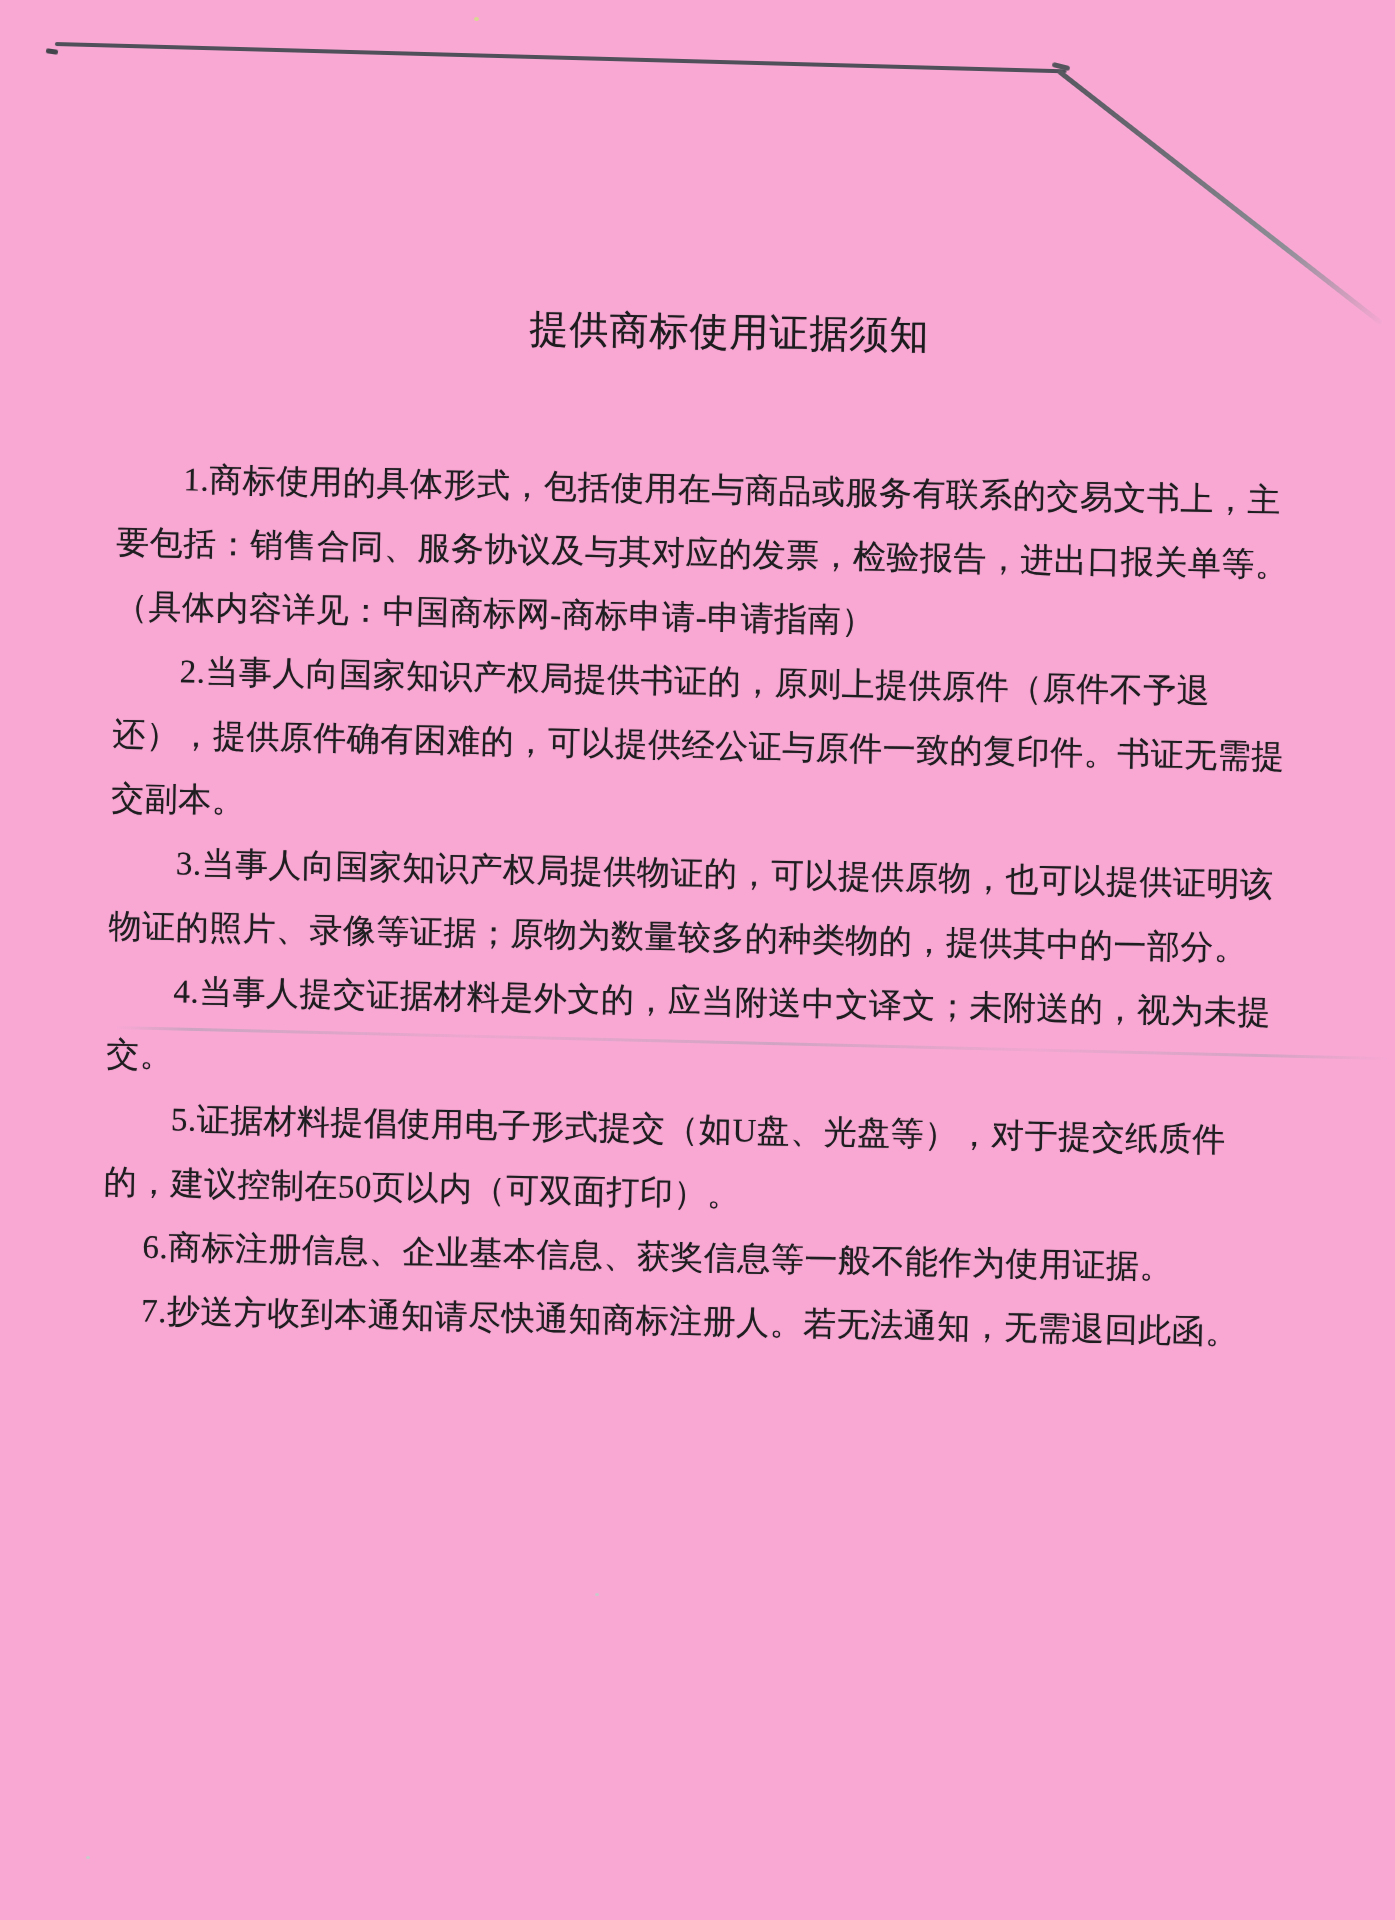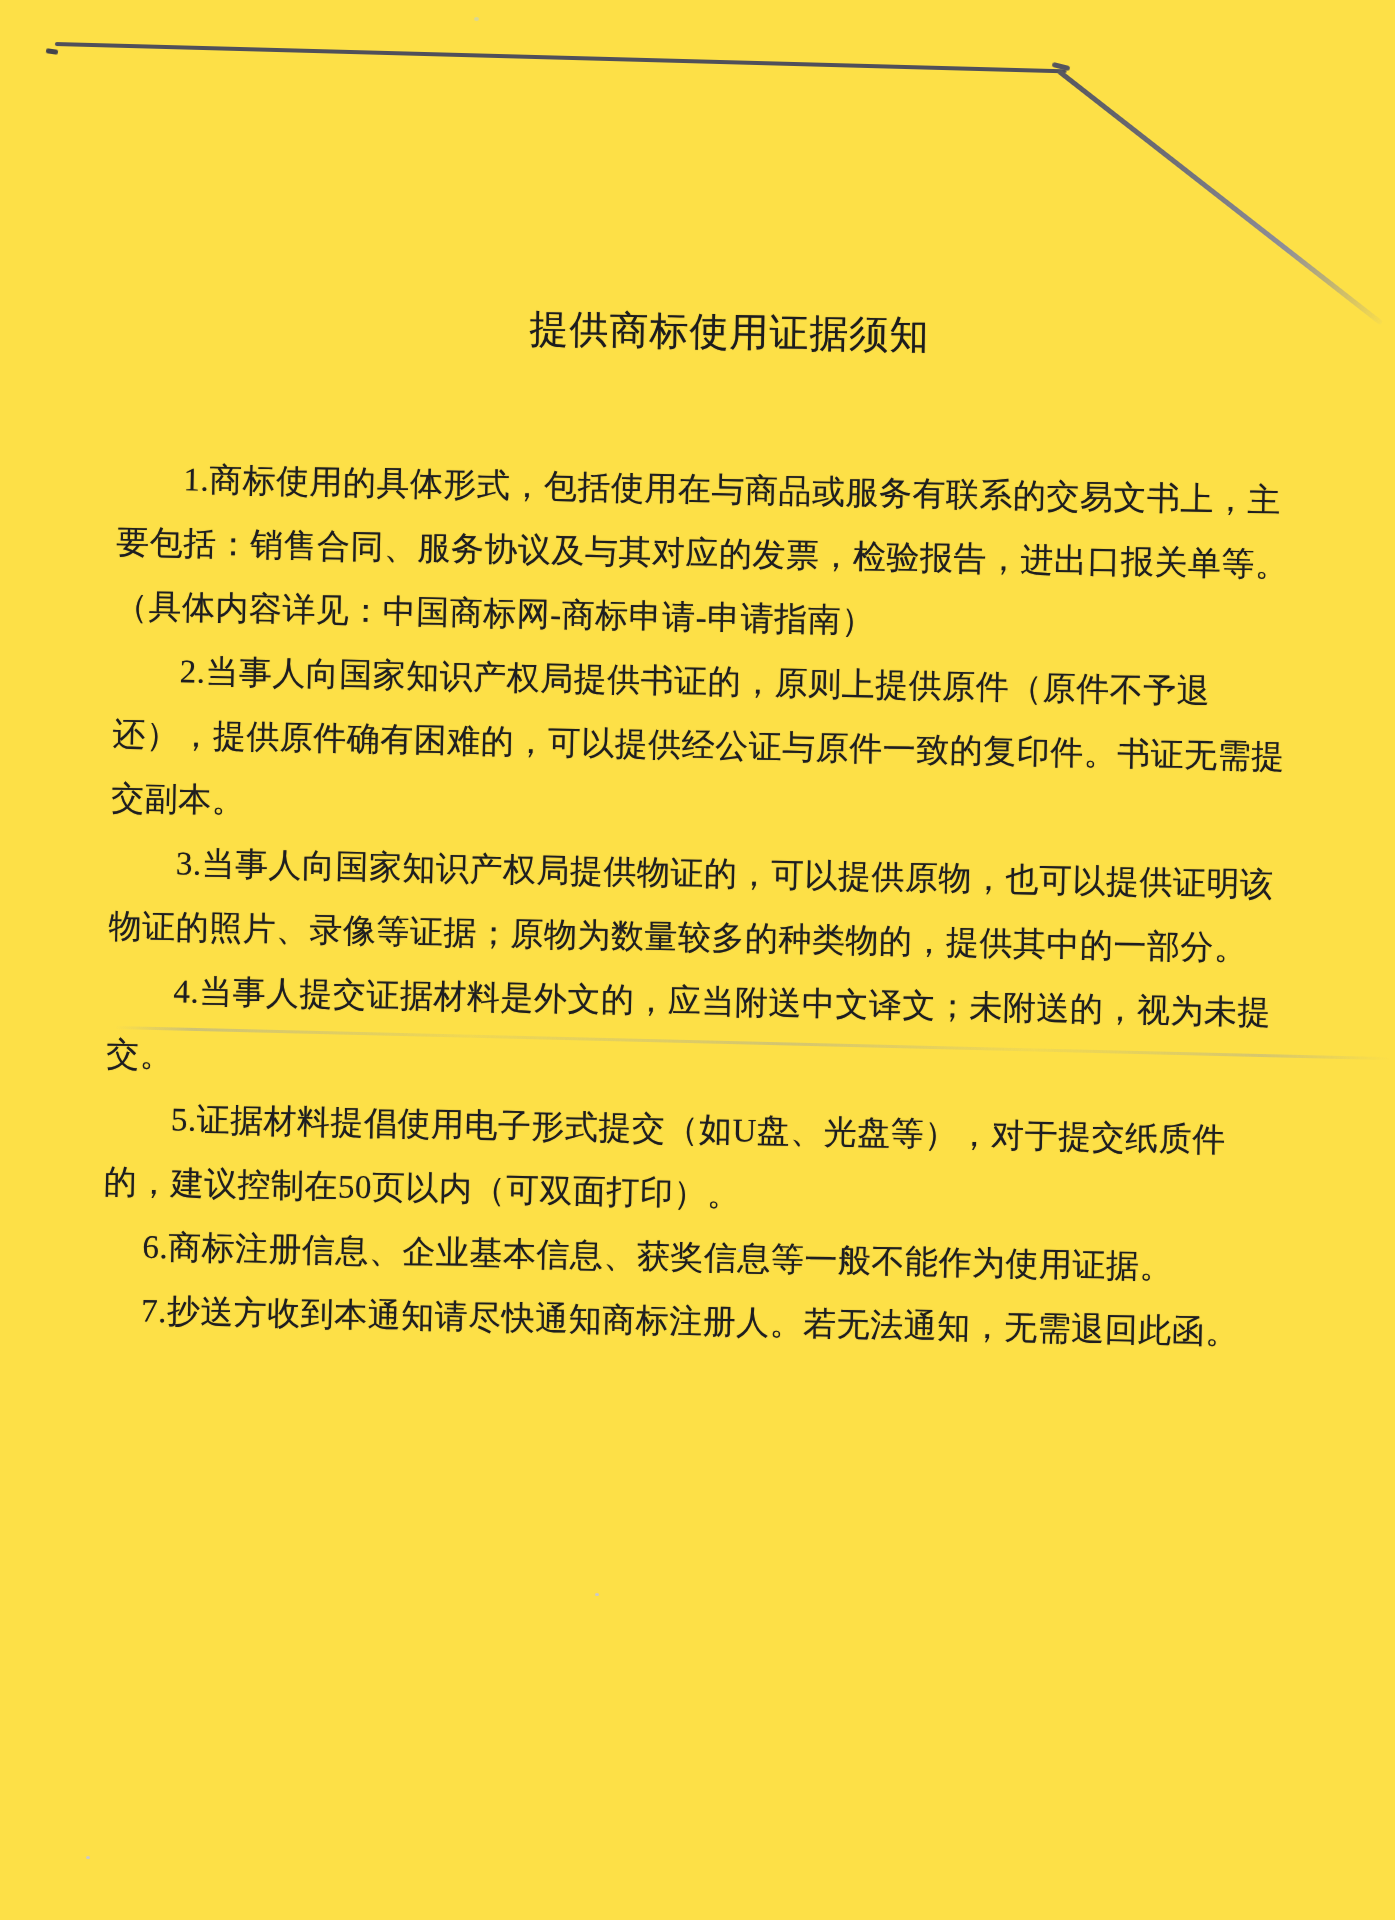--- a/index.html
+++ b/index.html
@@ -5,21 +5,21 @@
   html,body{margin:0;padding:0;}
   body{
     width:1395px;height:1920px;
     background:#fdfdfb;
     overflow:hidden;
     font-family:"Liberation Serif","DejaVu Serif",serif;
     position:relative;
   }
   .page{
     position:absolute;inset:0;
-    background:#fde047;
+    background:#f9a8d4;
   }
   
   .edge-top{
     position:absolute;left:55px;top:42px;width:1012px;height:0;
     border-top:4px solid #50505a;
     border-radius:2px;
     transform:rotate(1.55deg);
     transform-origin:left top;
     filter:blur(0.4px);
   }

